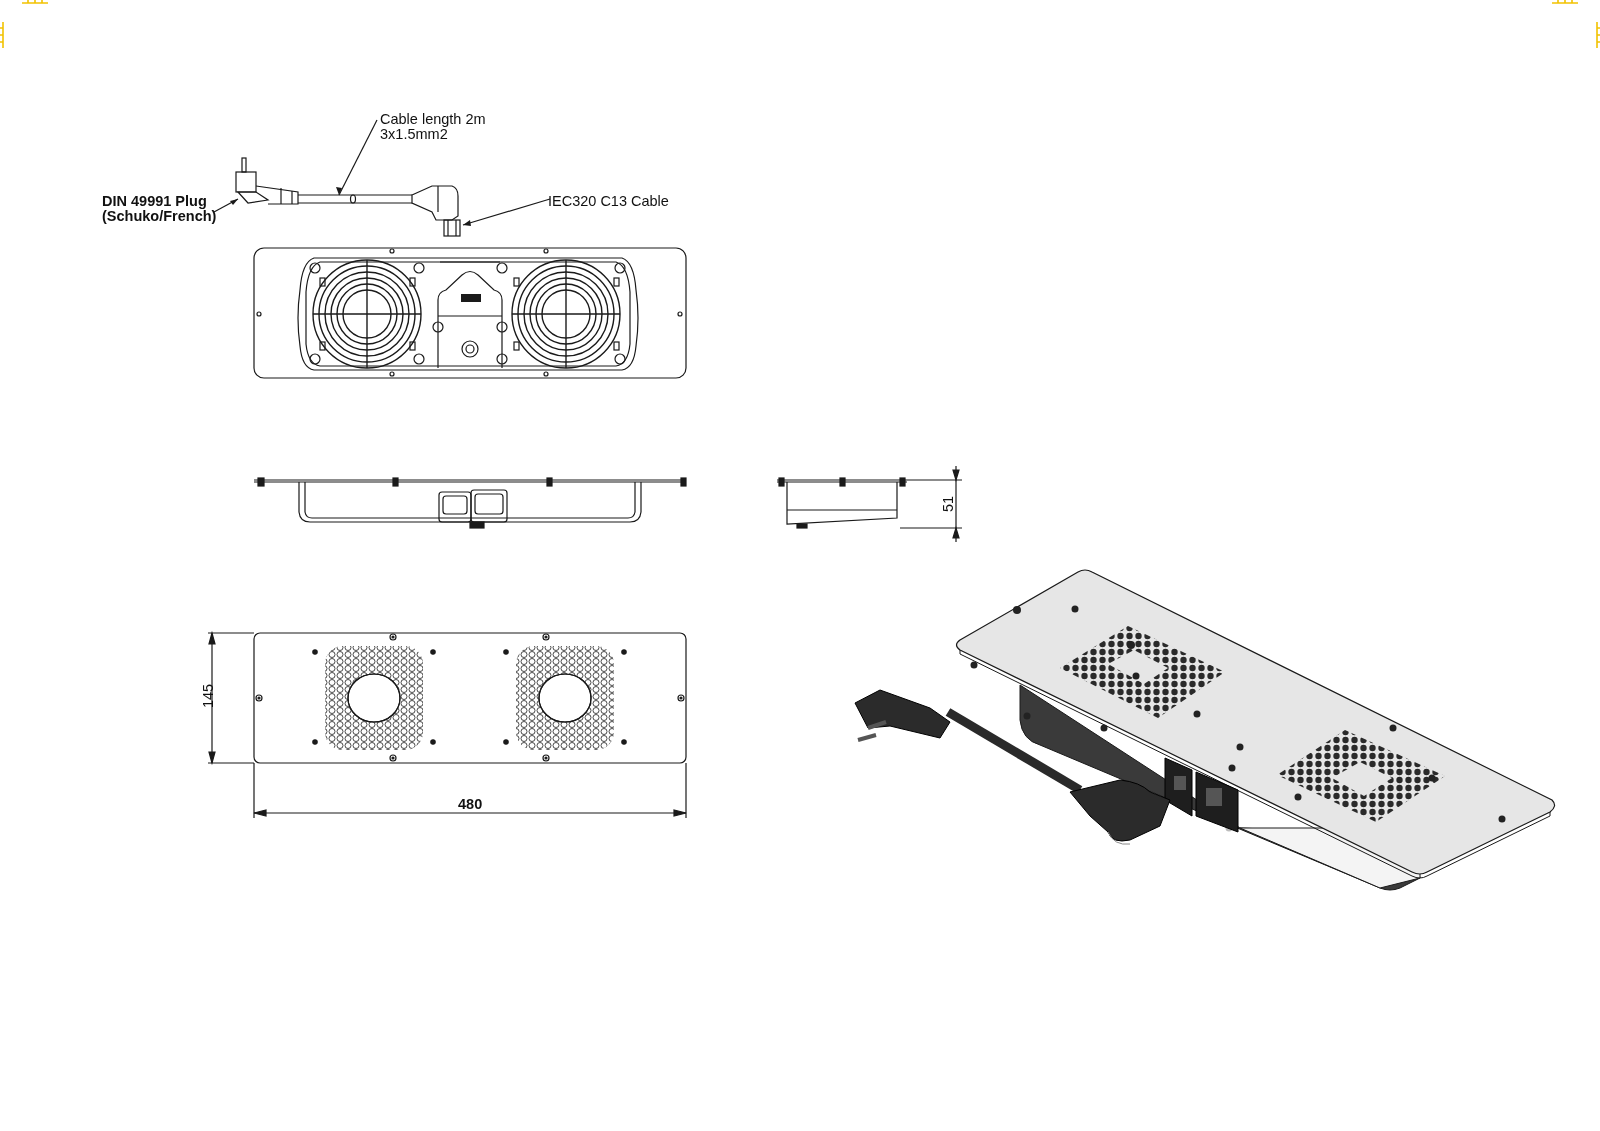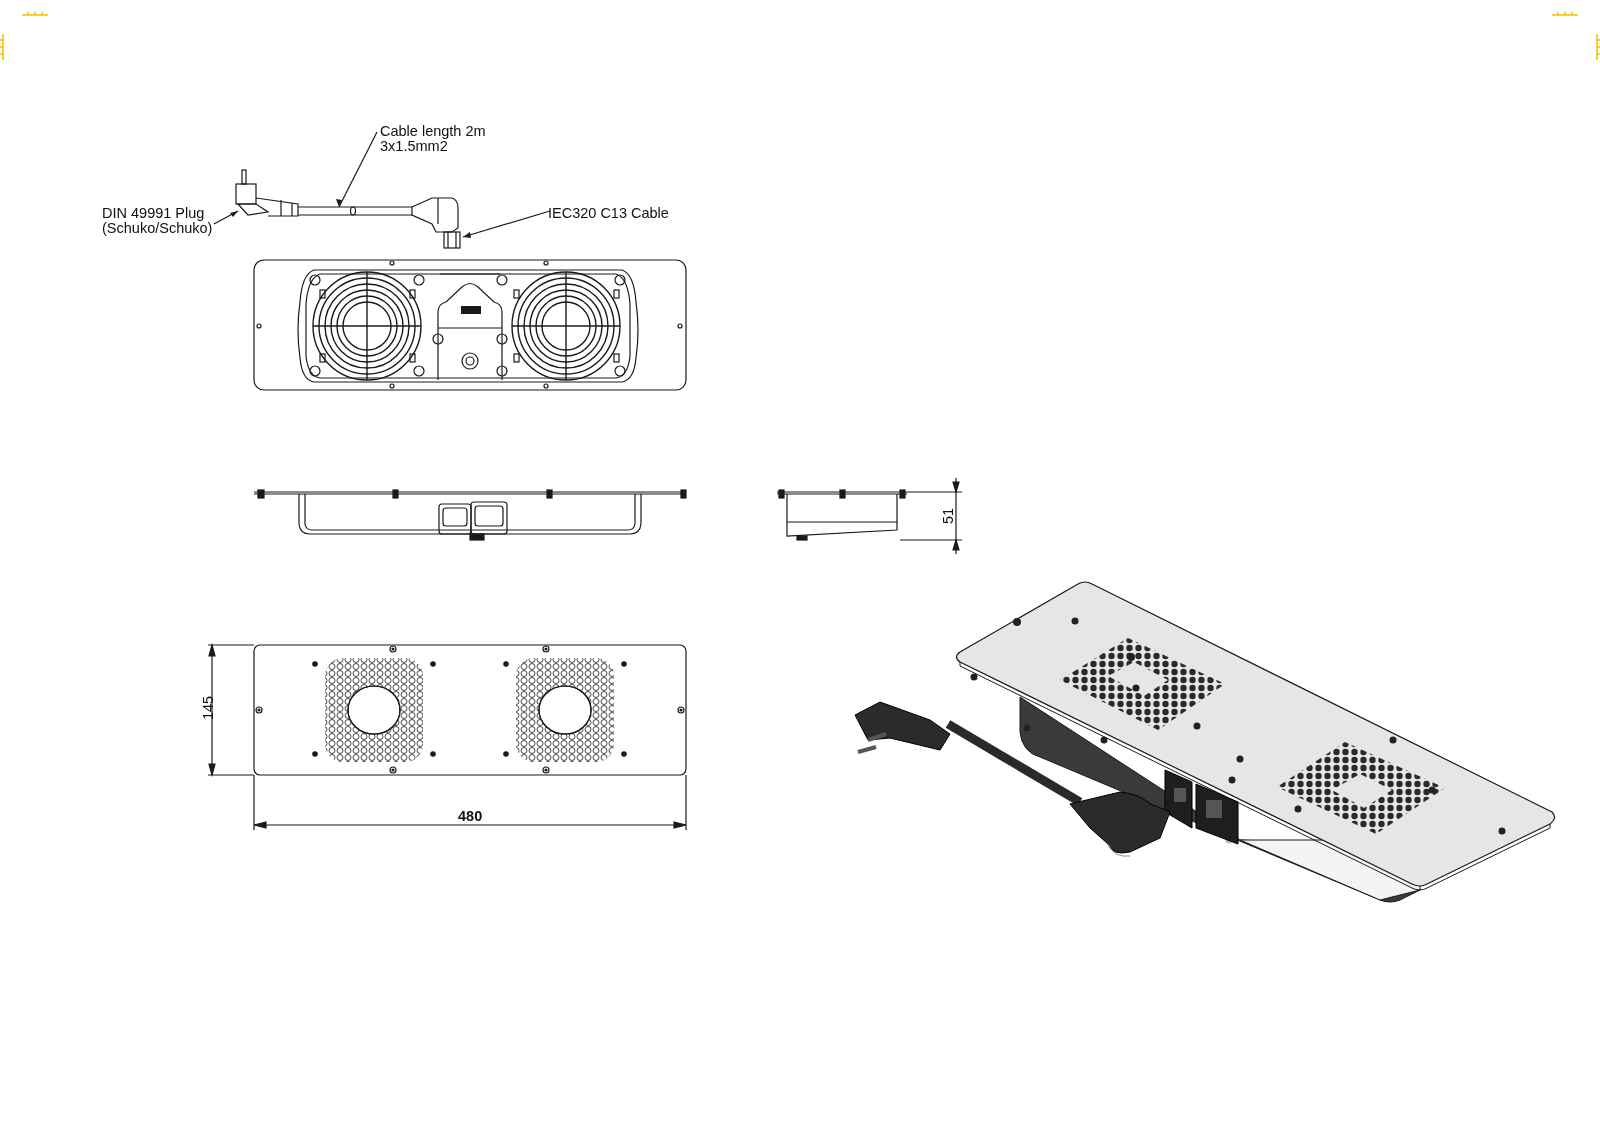--- a/index.html
+++ b/index.html
@@ -1,18 +1,18 @@
 <!DOCTYPE html>
 <html><head>
 <meta charset="utf-8">
 <style>
   html, body { margin: 0; padding: 0; background: #ffffff; }
   body { width: 1600px; height: 1131px; position: relative; overflow: hidden;
          font-family: "Liberation Sans", sans-serif; color: #111; }
-  .sheet { position: absolute; left: 0; top: 12px; width: 1600px; height: 999px; }
+  .sheet { position: absolute; left: 0; top: 0; width: 1600px; height: 999px; }
   .lbl { position: absolute; font-size: 14.5px; line-height: 15px; color: #111; white-space: nowrap; }
   .dim { position: absolute; font-size: 14.5px; color: #111; }
   .dim.vert { transform: rotate(-90deg); transform-origin: center center; }
   svg { position: absolute; left: 0; top: 0; }
 </style>
 </head>
 <body>
 
 <div class="sheet">
 
@@ -61,23 +61,23 @@
       <path d="M339 195 L336 187 L342 188 Z"></path>
       <path d="M238 199 L230 201 L233 205 Z"></path>
       <path d="M463 225 L470 220 L471 226 Z"></path>
     </g>
   </svg>
 
   <div class="lbl" style="left:380px; top:112px;">
     <div>Cable length 2m</div>
     <div>3x1.5mm2</div>
   </div>
-  <div class="lbl" style="left:102px; top:194px;">
+  <div class="lbl" style="left:102px; top:194px;font-weight:bold;">
     <div>DIN 49991 Plug</div>
-    <div>(Schuko/Schuko)</div>
+    <div>(Schuko/French)</div>
   </div>
   <div class="lbl" style="left:548px; top:194px;">
     <div>IEC320 C13 Cable</div>
   </div>
 
   <svg width="1600" height="1131">
     <g stroke="#1a1a1a" stroke-width="1.2" fill="none">
       <rect x="254" y="248" width="432" height="130" rx="10"></rect>
       <path d="M314 258 L622 258 Q634 262 636 290 Q640 318 636 346 Q634 368 622 370 L314 370 Q302 368 300 346 Q296 318 300 290 Q302 262 314 258 Z"></path>
       <path d="M320 262 L616 262 Q628 266 630 292 L630 344 Q628 364 616 366 L320 366 Q308 364 306 344 L306 292 Q308 266 320 262 Z"></path>

